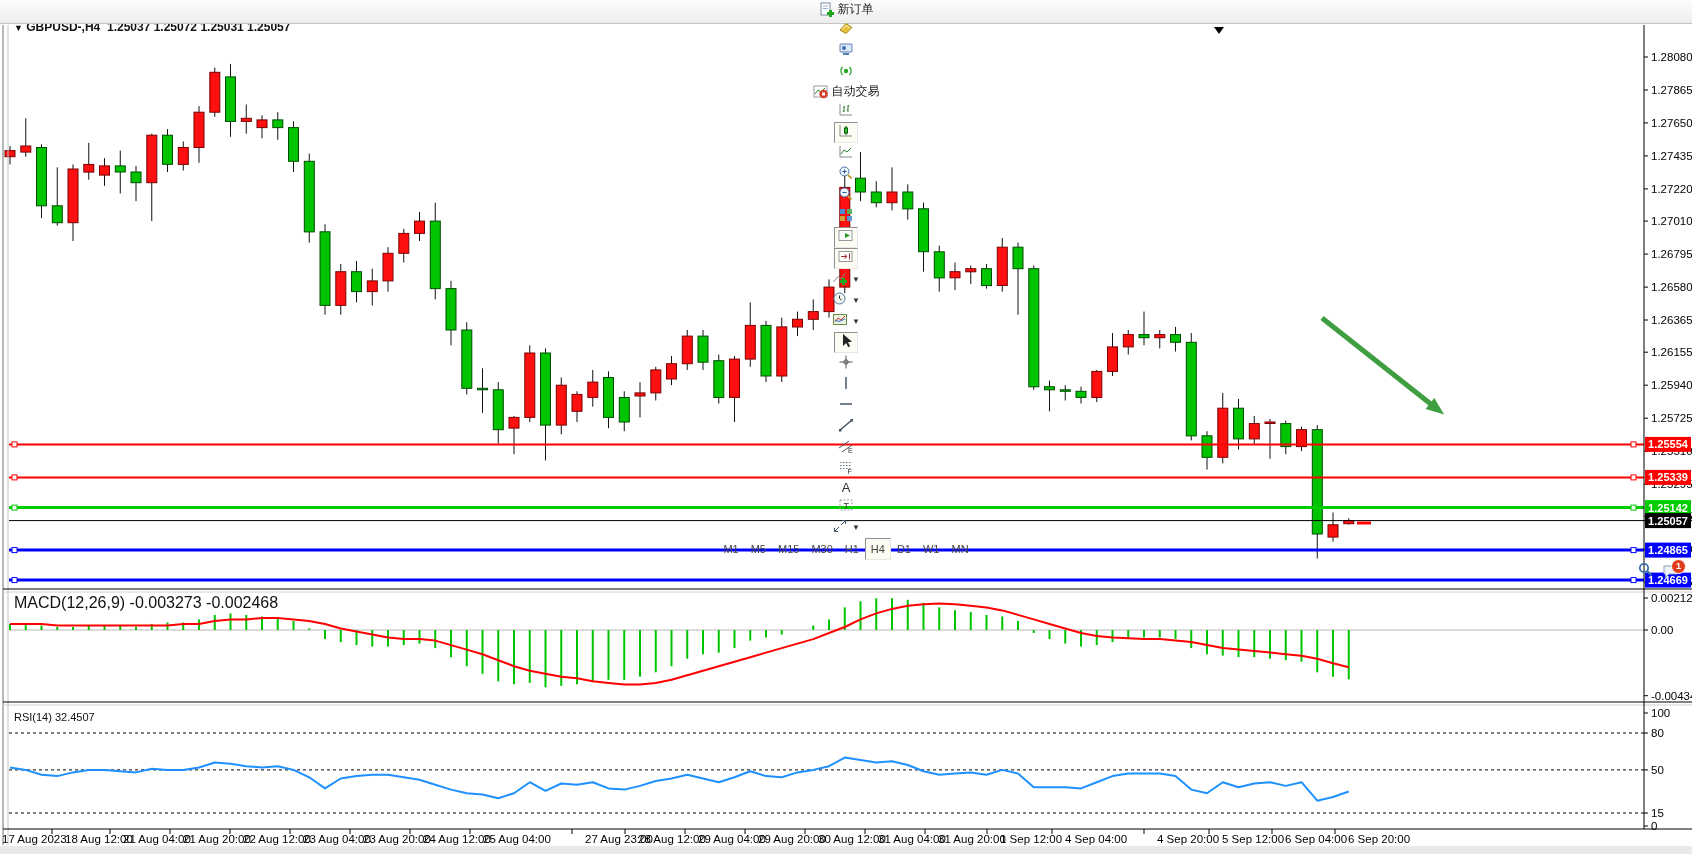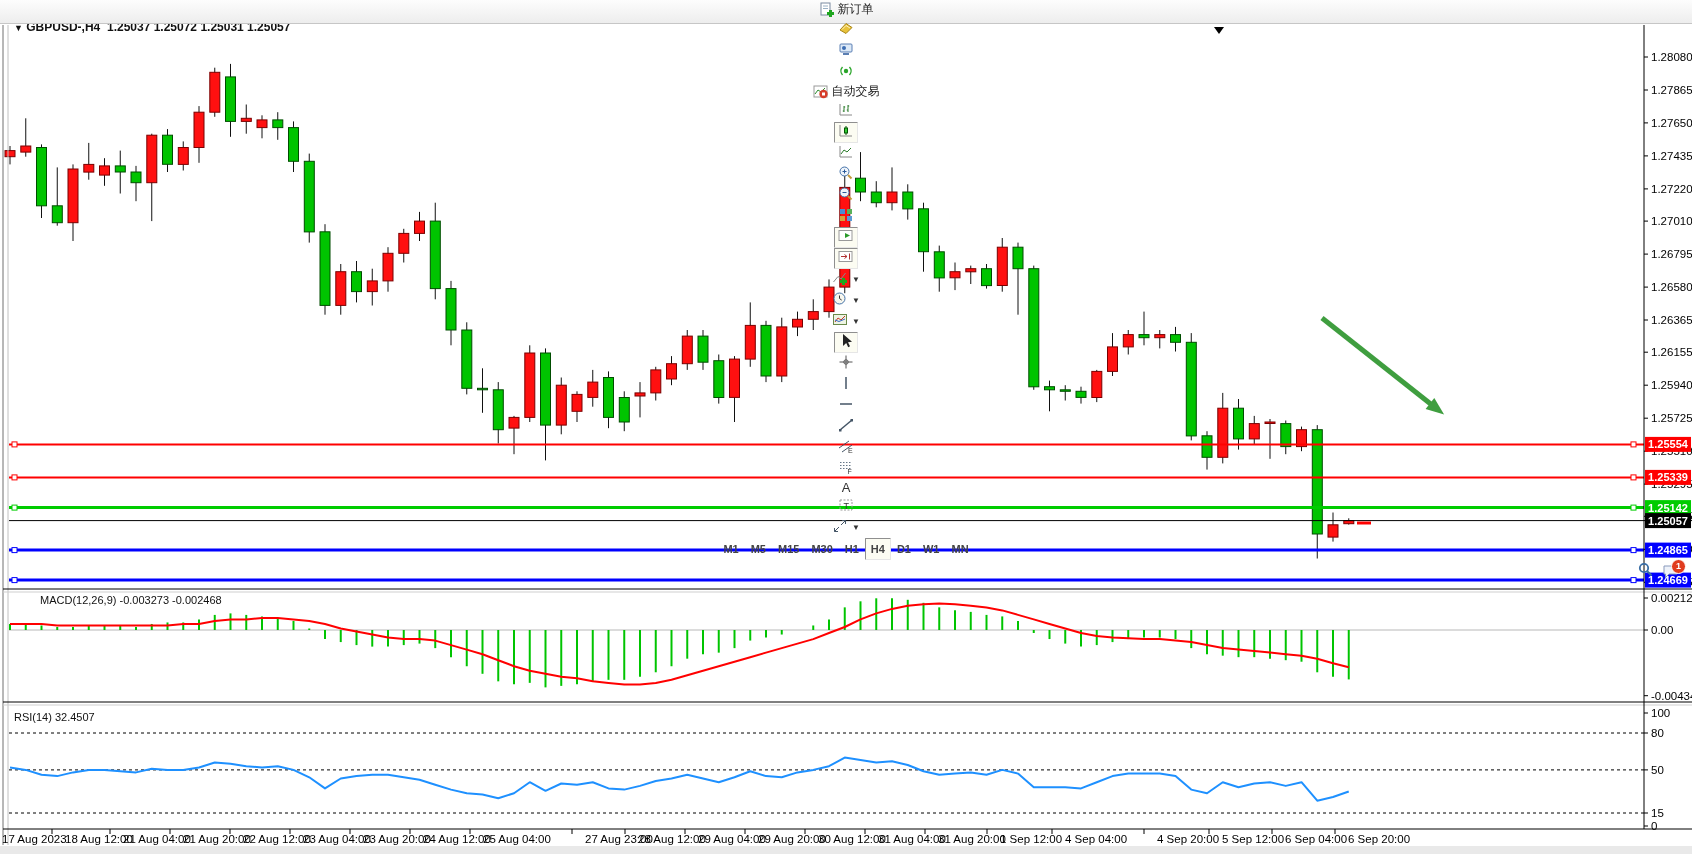--- a/index.html
+++ b/index.html
@@ -8,31 +8,31 @@
   
   #toolbar{position:absolute;left:0;top:0;width:1692px;height:24px;z-index:5;
     background:linear-gradient(#fdfdfd,#ededed);border-bottom:1px solid #c6c6c6;
     display:flex;align-items:center;box-sizing:border-box;padding:0 2px;flex-direction:column;}
   .grip{width:3px;height:15px;margin:0 4px 0 2px;
     background-image:repeating-linear-gradient(to bottom,#b0b0b0 0 1px,transparent 1px 3px);}
   .sep{width:1px;height:18px;background:#c9c9c9;margin:0 4px;box-shadow:1px 0 0 #fff;}
   .tbtn{height:20px;display:flex;align-items:center;gap:3px;padding:0 3px;border:1px solid transparent;
     font-size:12px;color:#222;white-space:nowrap;cursor:default;border-radius:1px;}
   .tbtn.pressed{background:#fcfcf2;border-color:#8f8f8f #e6e6e6 #e6e6e6 #8f8f8f;}
-  .tf{font-size:11px;font-weight:bold;color:#444;padding:0 5px;}
+  .tf{font-size:11px;font-weight:normal;color:#444;padding:0 5px;}
   .caret{font-size:8px;color:#333;margin-left:1px;}
   .right{margin-left:auto;display:flex;align-items:center;}
   .badge{position:absolute;top:-4px;right:-6px;width:13px;height:13px;border-radius:50%;
     background:#e03c1e;color:#fff;font-size:9px;font-weight:bold;display:flex;
     align-items:center;justify-content:center;border:1px solid #fff;}
   .iconwrap{position:relative;display:flex;align-items:center;}
   
   .overlay{position:absolute;z-index:3;font-size:12px;color:#111;white-space:pre;}
   #chart-title{left:14px;top:20px;font-weight:bold;}
-  #macd-label{left:14px;top:594px;font-size:11px;margin-left:26px;}
+  #macd-label{left:14px;top:594px;font-size:16px;}
   #rsi-label{left:14px;top:711px;font-size:11px;}
   #chart-region{position:absolute;left:0;top:24px;width:1692px;height:786px;}
   svg text{font-family:"Liberation Sans",sans-serif;}
 </style>
 </head>
 <body>
 
 <div id="toolbar">
   <div class="grip"></div>
 

